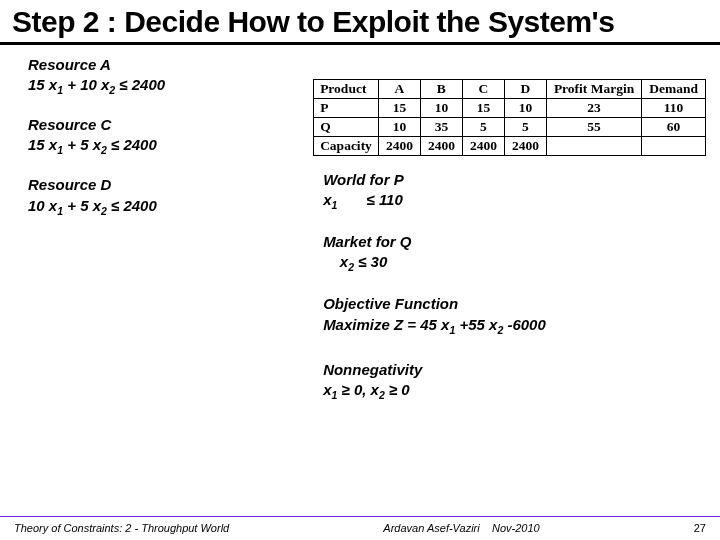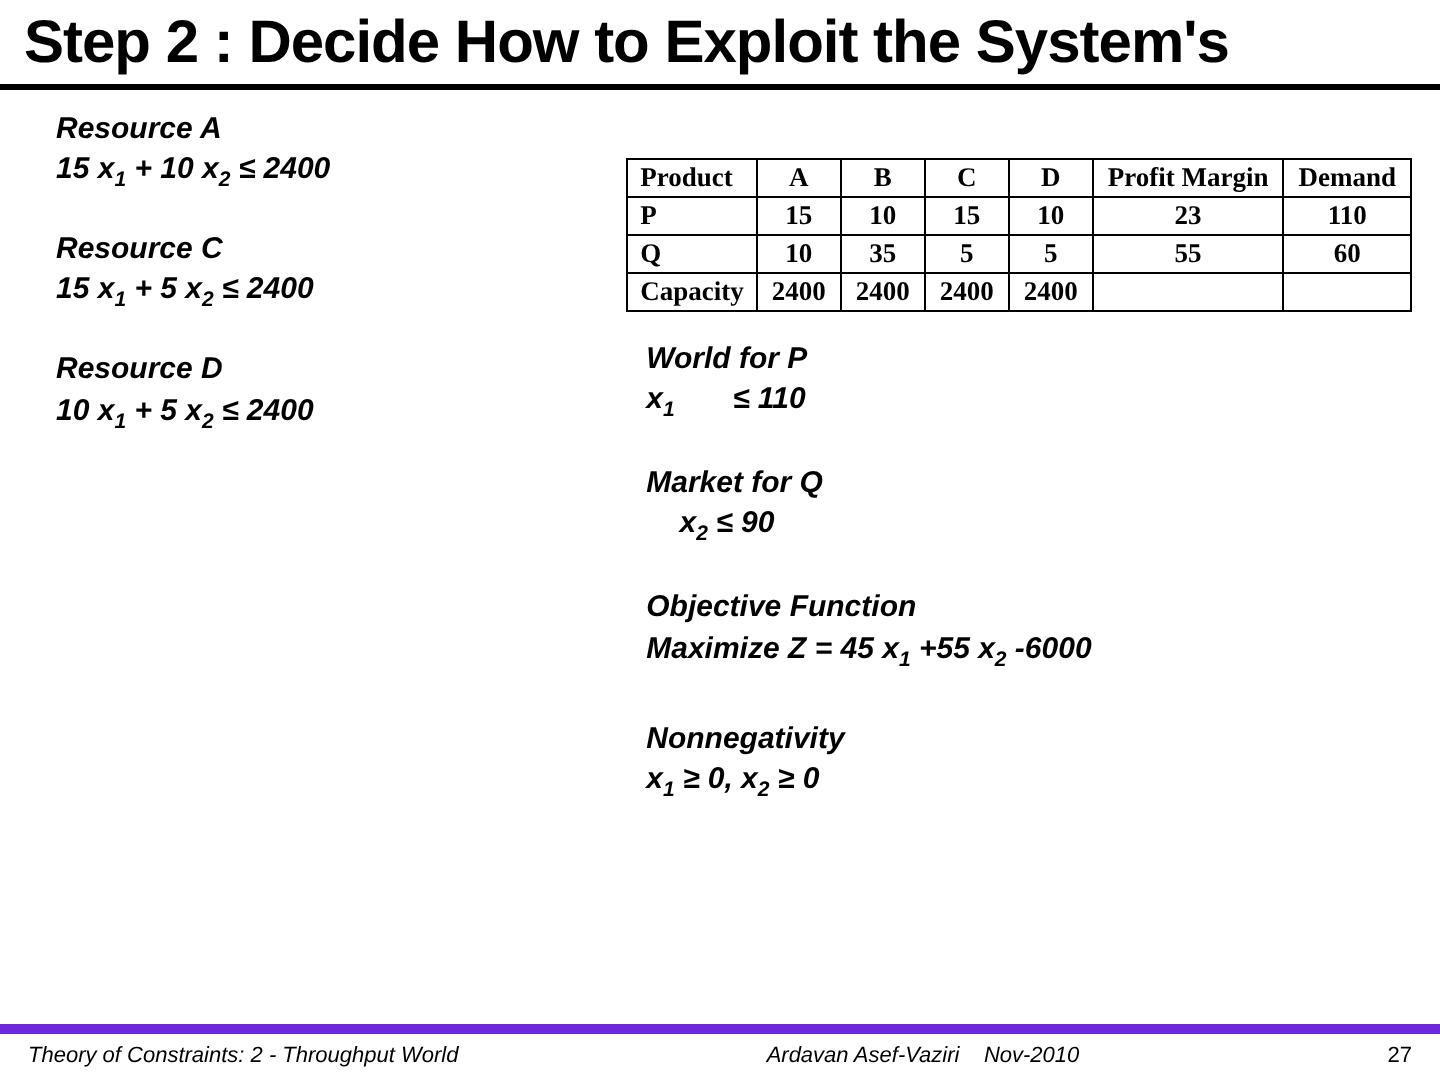--- a/index.html
+++ b/index.html
@@ -57,21 +57,21 @@
     font-style: italic;
     font-size: 15px;
     line-height: 1.35;
     margin-bottom: 20px;
     padding-left: 20px;
   }
   .footer {
     position: absolute;
     bottom: 6px;
     left: 0; right: 0;
-    border-top: 5px solid #6d28d9;
+    border-top: 1px solid #6d28d9;
     font-size: 11px;
     font-style: italic;
     font-family: Verdana, sans-serif;
     padding: 5px 14px 0 14px;
     display: flex;
     justify-content: space-between;
   }
   .footer .mid { flex: 1; text-align: center; }
   .footer .pg { font-style: normal; }
 </style>
@@ -148,21 +148,21 @@
     </tbody>
       </table>
 
     <div class="rblock">
       <span>World for P</span><br>
       <span>x</span><span class="sub">1</span><span>&nbsp;&nbsp;&nbsp;&nbsp;&nbsp;&nbsp;</span><span> ≤  110</span>
     </div>
 
     <div class="rblock">
       <span>Market for Q</span><br>
-      <span>&nbsp;&nbsp;&nbsp;&nbsp;</span><span>x</span><span class="sub">2</span><span> ≤  90</span>
+      <span>&nbsp;&nbsp;&nbsp;&nbsp;</span><span>x</span><span class="sub">2</span><span> ≤  30</span>
     </div>
 
     <div class="rblock">
       <span>Objective Function</span><br>
       <span>Maximize Z = 45 x</span><span class="sub">1</span><span> +55 x</span><span class="sub">2</span><span> -6000</span>
     </div>
 
     <div class="rblock" style="margin-top:23px;">
       <span>Nonnegativity</span><br>
       <span>x</span><span class="sub">1</span><span> ≥ 0, x</span><span class="sub">2</span><span> ≥ 0</span>

